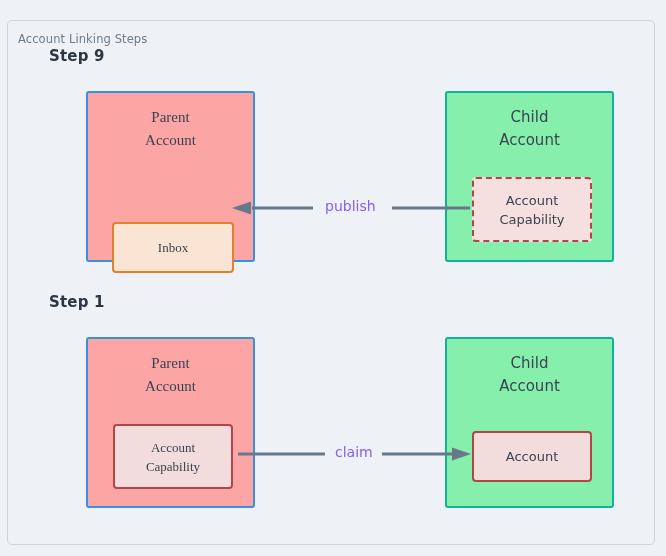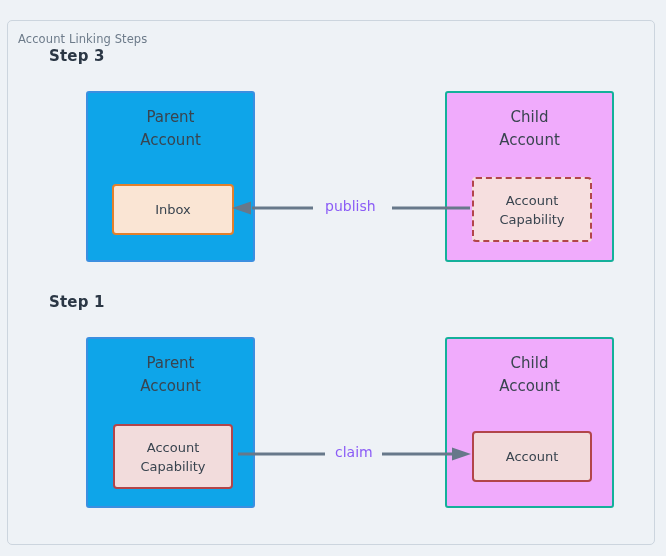--- a/index.html
+++ b/index.html
@@ -60,25 +60,26 @@
     position: absolute;
     left: 0;
     right: 0;
     top: 13px;
     text-align: center;
     font-size: 15px;
     line-height: 23px;
     color: #39444f;
   }
   .parent-box {
-    background: #0ea5e9;
+    background: #fca5a5;
     border-color: #3b8fe0;
+    font-family: Liberation Serif, serif;
   }
   .child-box {
-    background: #f0abfc;
+    background: #86efac;
     border-color: #14b09a;
   }
 
   #parent-step1 { left: 86px;  top: 91px;  width: 169px; height: 171px; }
   #child-step1  { left: 445px; top: 91px;  width: 169px; height: 171px; }
   #parent-step2 { left: 86px;  top: 337px; width: 169px; height: 171px; }
   #child-step2  { left: 445px; top: 337px; width: 169px; height: 171px; }
 
   
   .inner-box {
@@ -91,20 +92,21 @@
     font-size: 13px;
     line-height: 19px;
     color: #39444f;
     border-width: 2px;
     border-radius: 4px;
   }
   .inbox-box {
     background: #fae5d4;
     border-style: solid;
     border-color: #e2802c;
+    margin-top: 38px;
   }
   .cap-dashed {
     background: #f6dfdf;
     border-style: dashed;
     border-color: #b2454a;
   }
   .cap-solid {
     background: #f2dcdc;
     border-style: solid;
     border-color: #b2454a;
@@ -142,21 +144,21 @@
   #publish-label { left: 318px; top: 198px; }
   #claim-label   { left: 328px; top: 444px; }
 </style>
 </head>
 <body>
 
 <div id="diagram-frame">
   <span id="frame-title">Account Linking Steps</span>
 </div>
 
-<div id="step-1-label" class="step-label">Step 3</div>
+<div id="step-1-label" class="step-label">Step 9</div>
 
 <div id="parent-step1" class="account-box parent-box">
   <div class="account-title">
     <div>Parent</div>
     <div>Account</div>
   </div>
   <div id="inbox-step1" class="inner-box inbox-box">
     <span>Inbox</span>
   </div>
 </div>

